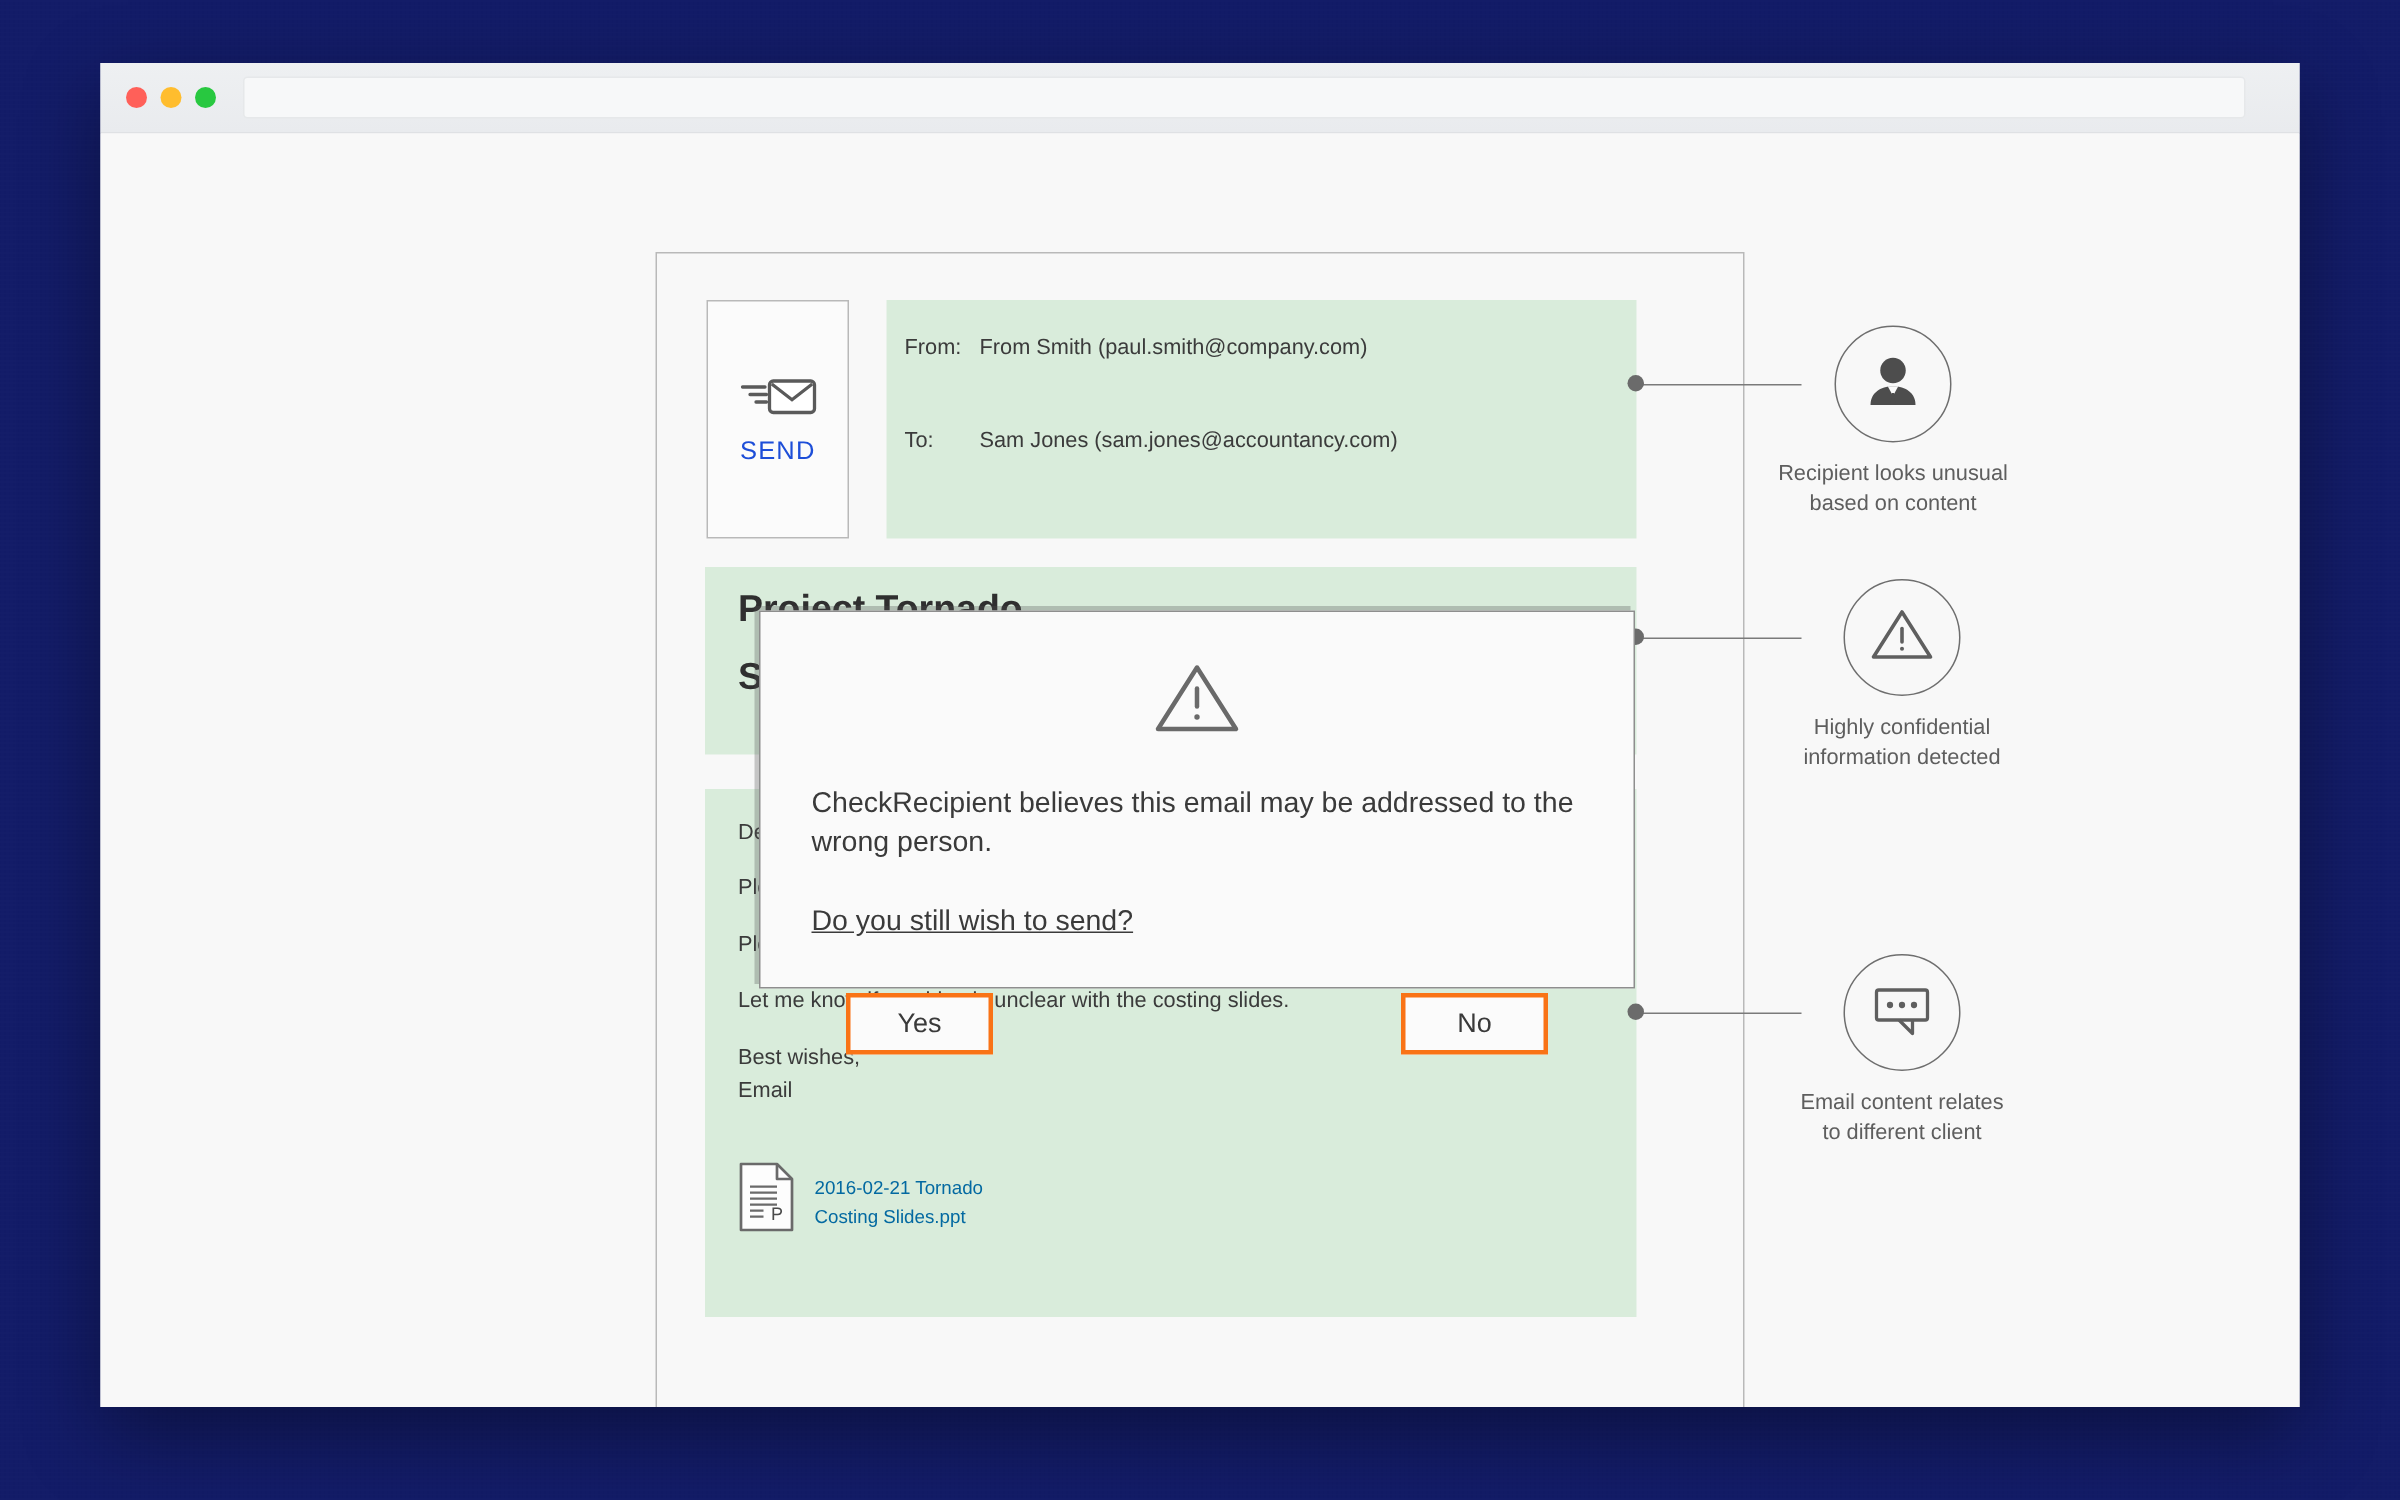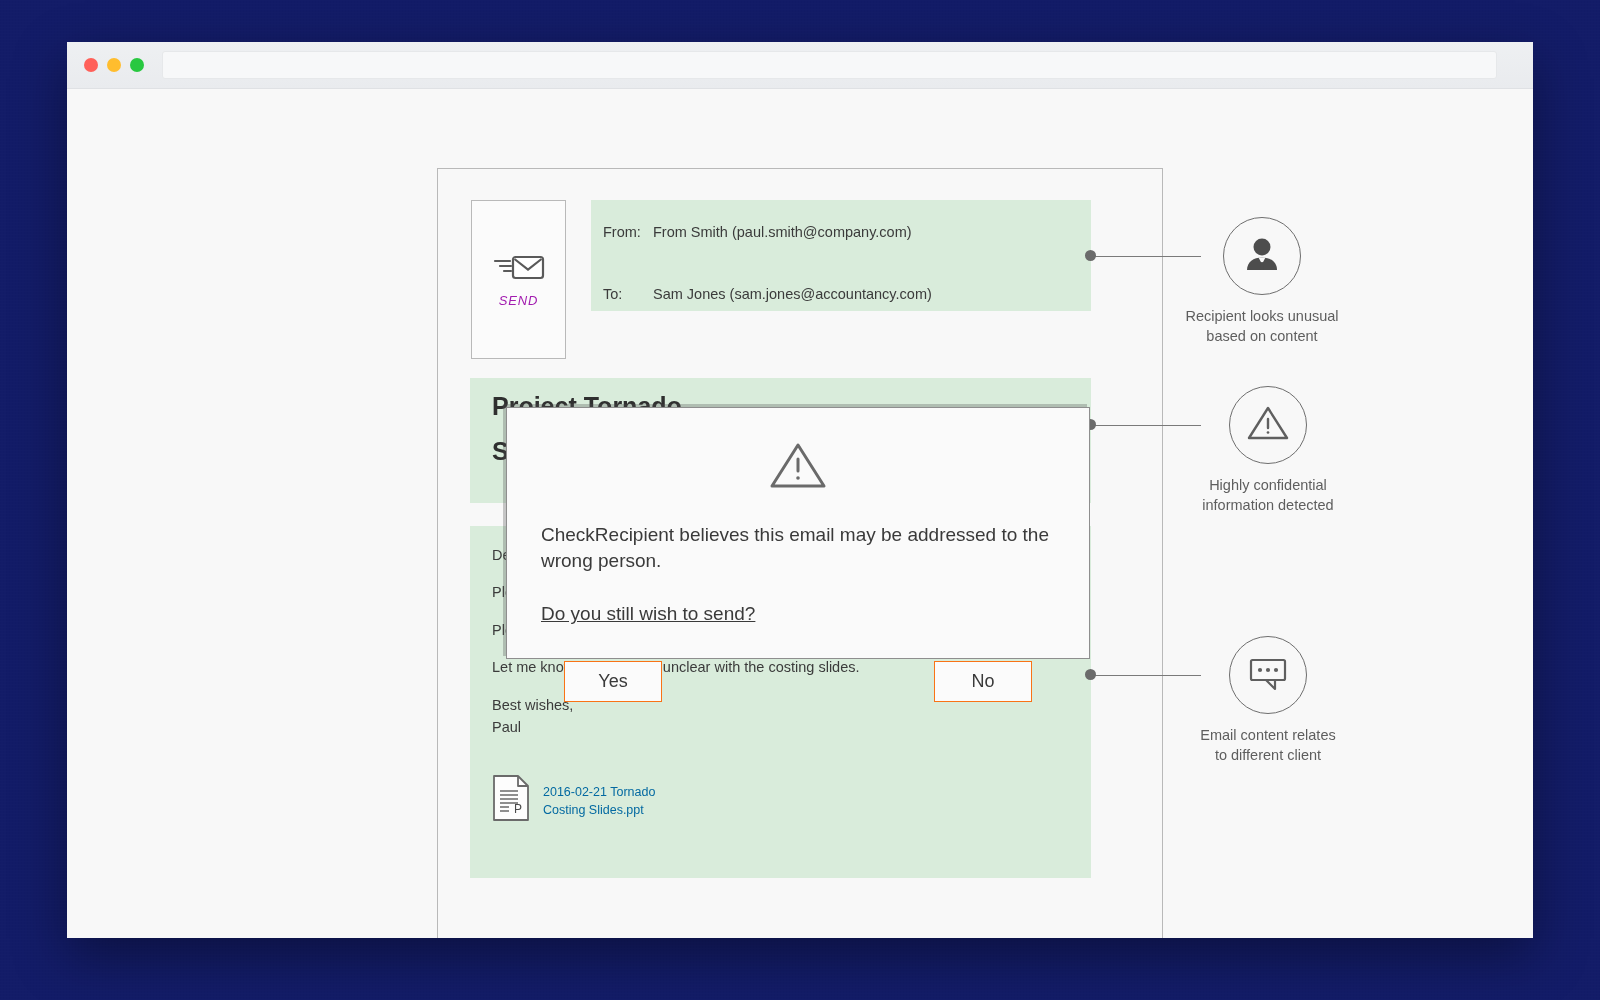--- a/index.html
+++ b/index.html
@@ -103,38 +103,37 @@
     height: 159px;
     border: 1.5px solid #b9b9b9;
     background: #fbfbfb;
     display: flex;
     flex-direction: column;
     align-items: center;
     justify-content: center;
     gap: 7px;
   }
   #send-label {
-    font-size: 13px;
+    font-size: 17px;
     letter-spacing: .8px;
-    color: #a21caf;
-    font-style: italic;
+    color: #1d4ed8;
   }
 
   
   .email-panel {
     position: absolute;
     background: #d9ecdb;
     color: #3b3b3b;
   }
 
   #panel-header {
     left: 524px;
     top: 111px;
     width: 500px;
-    height: 111px;
+    height: 159px;
     padding: 22px 16px 0 12px;
   }
 
   .hdr-row { display: flex; font-size: 14.5px; line-height: 1.45; }
   .hdr-label { width: 50px; flex: none; }
   .hdr-value { flex: 1; }
   #hdr-from { margin-bottom: 41px; }
   #hdr-cc { margin-top: 4px; }
 
   #panel-subject {
@@ -260,21 +259,21 @@
   #dialog-buttons {
     display: flex;
     justify-content: space-between;
     margin-top: 33px;
     padding: 0 23px;
   }
   .dlg-btn {
     width: 98px;
     height: 41px;
     background: #fbfbfb;
-    border: 1px solid #f97316;
+    border: 3px solid #f97316;
     font-family: "Liberation Sans", sans-serif;
     font-size: 18px;
     color: #3a3a3a;
     cursor: pointer;
   }
 </style>
 </head>
 <body>
 
 <div id="desktop-bg">
@@ -322,21 +321,21 @@
       <div id="subject-line1">Project Tornado</div>
       <div id="subject-line2">Subject</div>
     </div>
 
     <div id="panel-body" class="email-panel">
       <p>Dear Sam,</p>
       <p>Please find attached the costing slides for Project Tornado.</p>
       <p>Please treat the information contained within as strictly confidential.</p>
       <p>Let me know if anything is unclear with the costing slides.</p>
       <p class="tight">Best wishes,</p>
-      <p>Paul</p>
+      <p>Email</p>
 
       <div id="attachment">
         <span>
           <svg width="38" height="48" viewBox="0 0 38 48">
             <path d="M2 2 h24 l10 10 v34 H2 Z" fill="#fdfdfd" stroke="#6a6a6a" stroke-width="1.8" stroke-linejoin="round"></path>
             <path d="M26 2 v10 h10" fill="none" stroke="#6a6a6a" stroke-width="1.8" stroke-linejoin="round"></path>
             <path d="M8 17 h18 M8 21 h18 M8 25 h18 M8 29 h18 M8 33 h9 M8 37 h9" stroke="#6a6a6a" stroke-width="1.5"></path>
             <text x="22" y="39" font-family="Liberation Sans, sans-serif" font-size="12" fill="#4a4a4a">P</text>
           </svg>
         </span>

